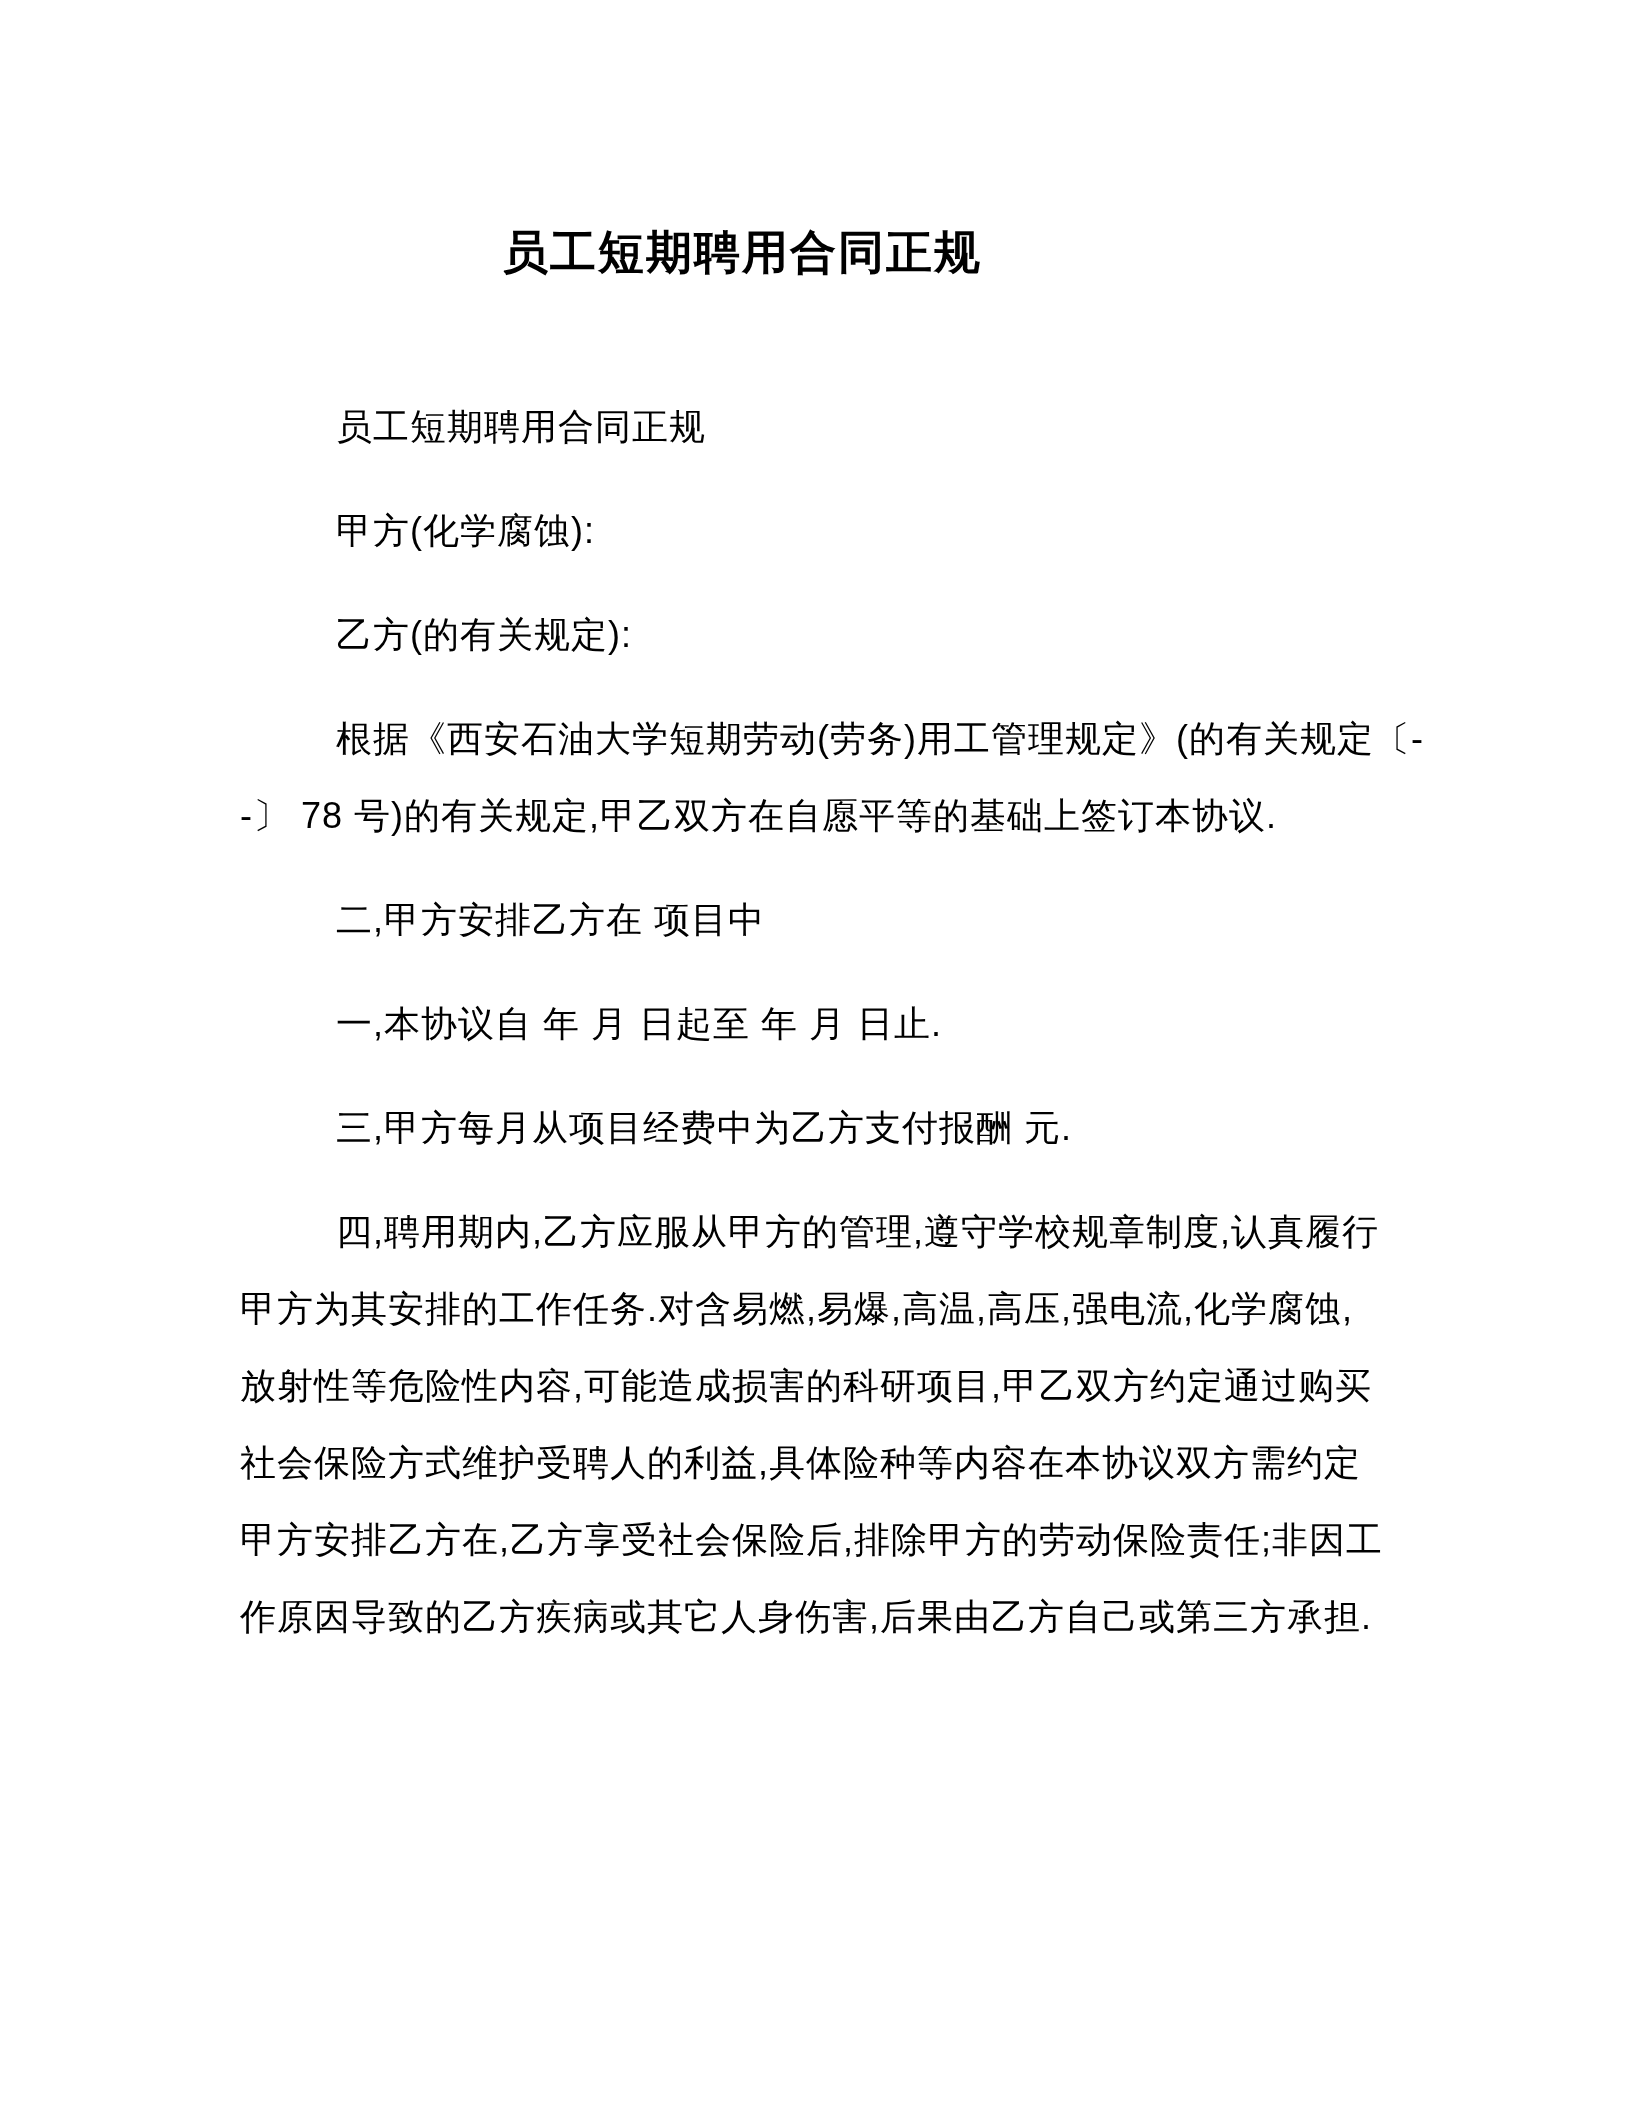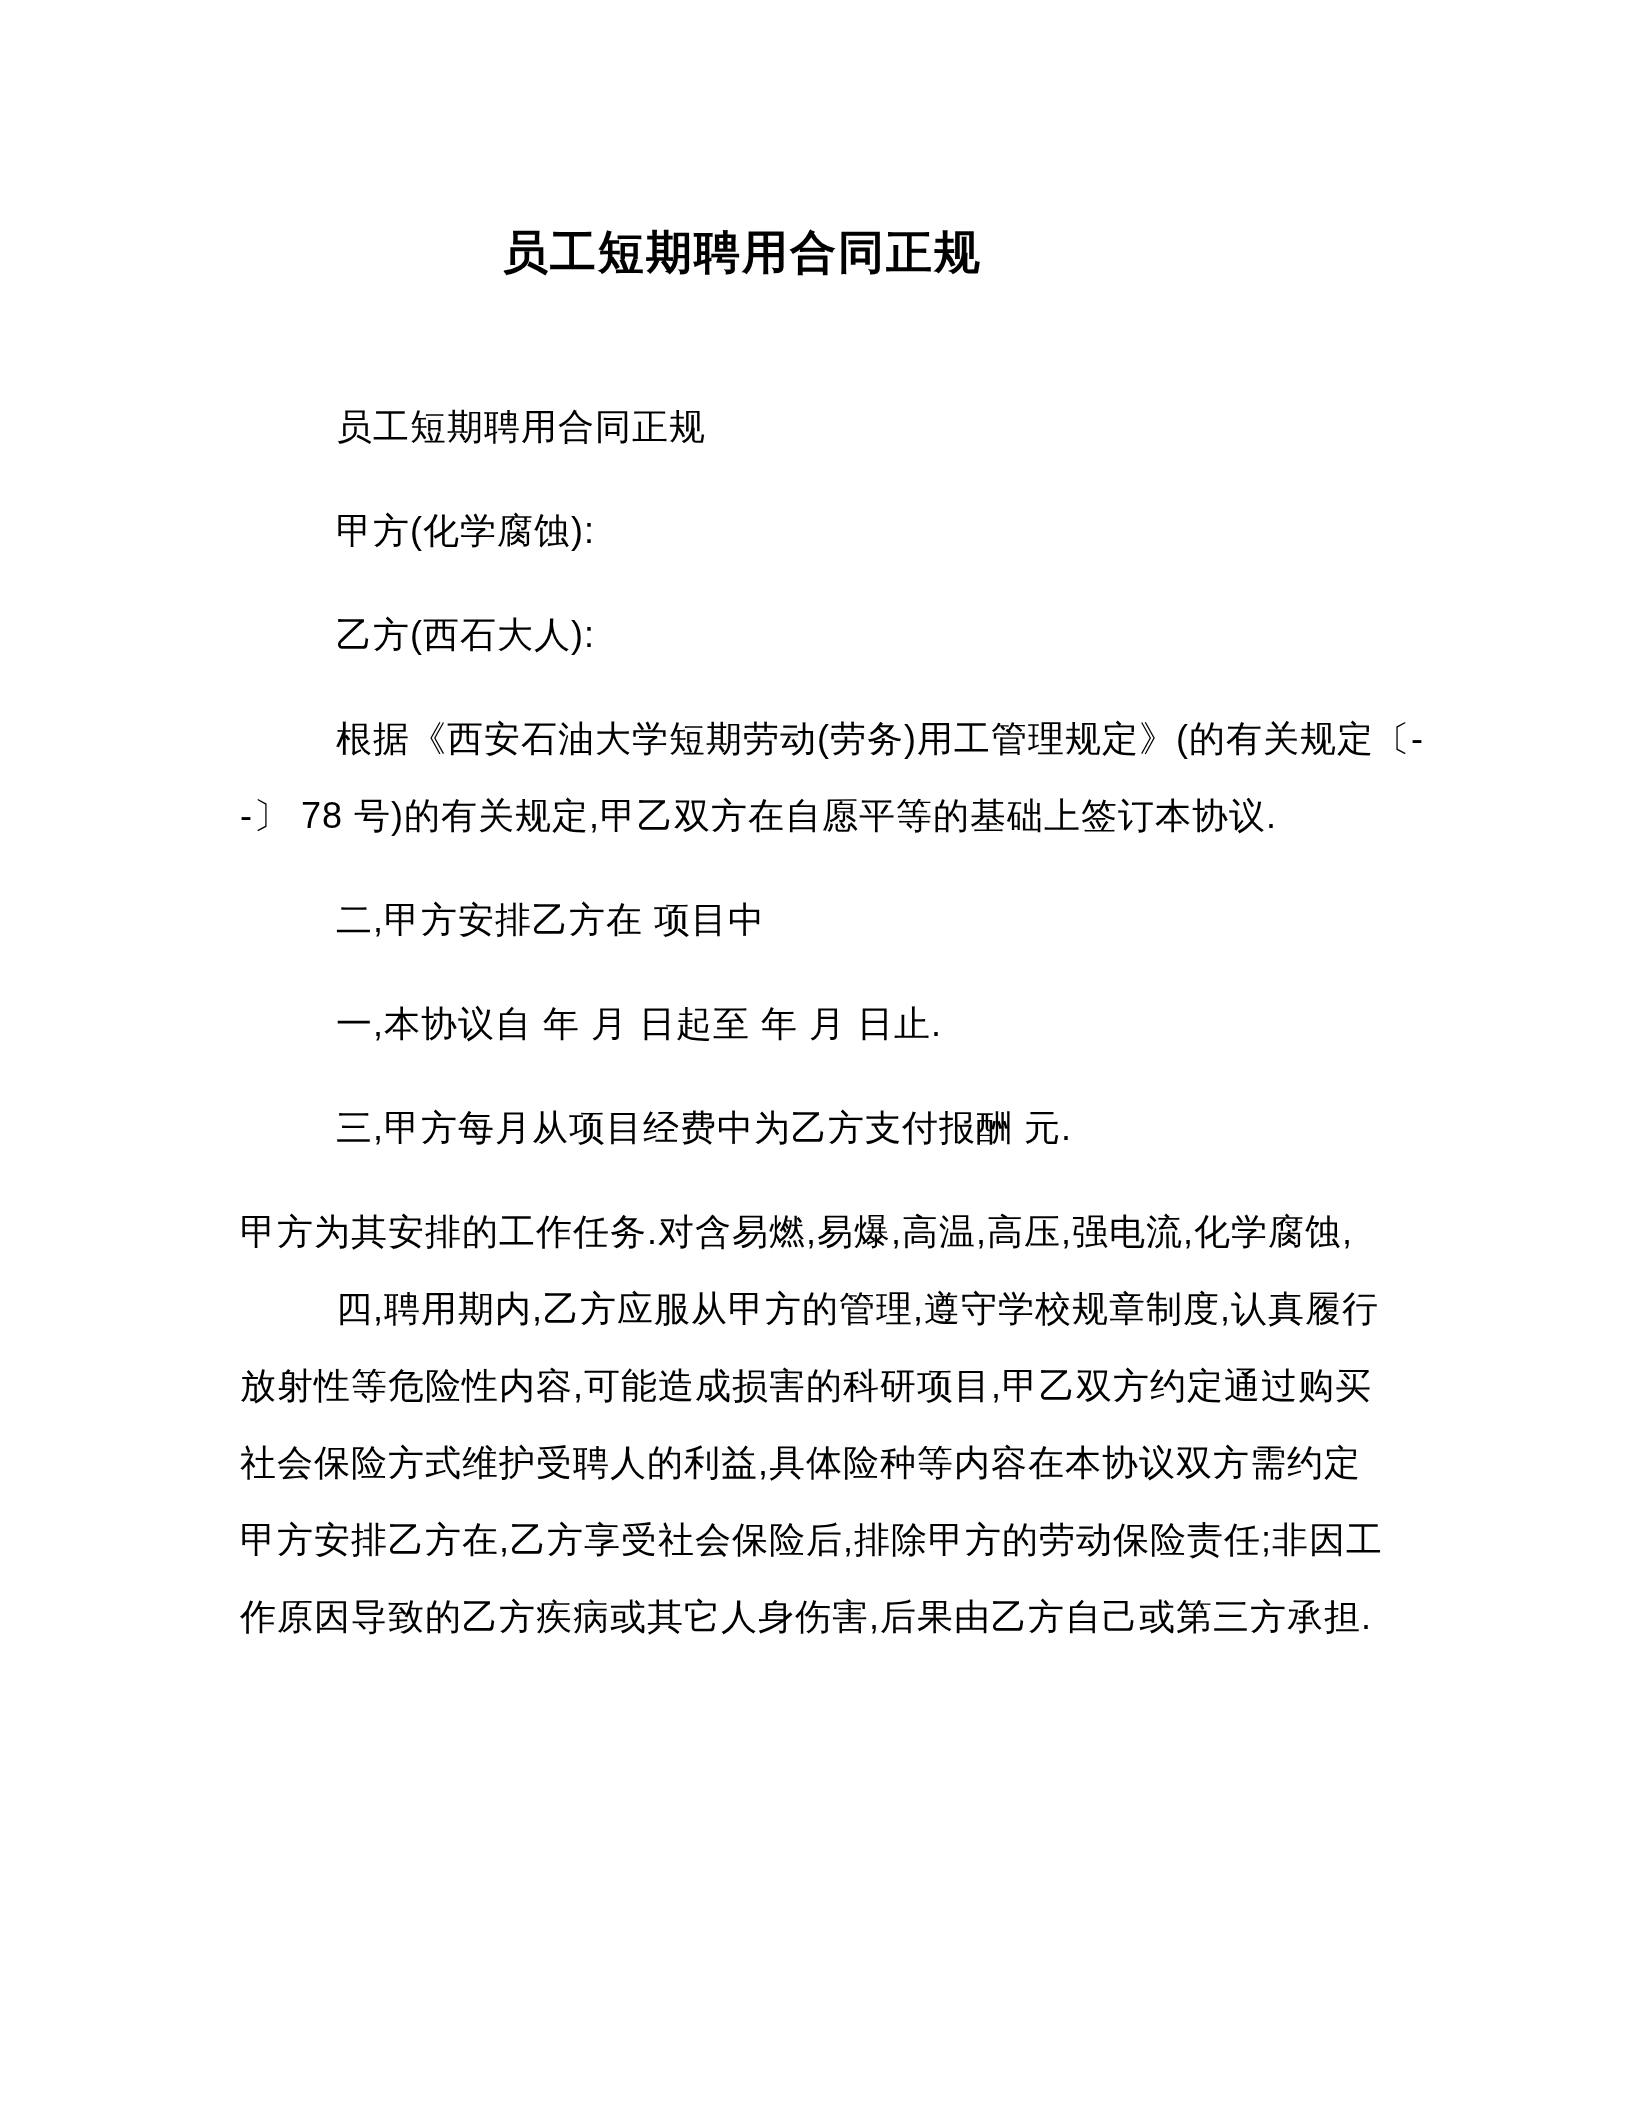--- a/index.html
+++ b/index.html
@@ -52,21 +52,21 @@
 
   <div class="para">
     <div class="line ind">员工短期聘用合同正规</div>
   </div>
 
   <div class="para">
     <div class="line ind">甲方(化学腐蚀):</div>
   </div>
 
   <div class="para">
-    <div class="line ind">乙方(西石大人):</div>
+    <div class="line ind">乙方(的有关规定):</div>
   </div>
 
   <div class="para">
     <div class="line ind">根据《西安石油大学短期劳动(劳务)用工管理规定》(的有关规定〔-</div>
     <div class="line">-〕 78 号)的有关规定,甲乙双方在自愿平等的基础上签订本协议.</div>
   </div>
 
   <div class="para">
     <div class="line ind">二,甲方安排乙方在 项目中</div>
   </div>
@@ -74,21 +74,21 @@
   <div class="para">
     <div class="line ind">一,本协议自 年 月 日起至 年 月 日止.</div>
   </div>
 
 
   <div class="para">
     <div class="line ind">三,甲方每月从项目经费中为乙方支付报酬 元.</div>
   </div>
 
   <div class="para">
+    <div class="line ind">四,聘用期内,乙方应服从甲方的管理,遵守学校规章制度,认真履行</div>
     <div class="line">甲方为其安排的工作任务.对含易燃,易爆,高温,高压,强电流,化学腐蚀,</div>
-    <div class="line ind">四,聘用期内,乙方应服从甲方的管理,遵守学校规章制度,认真履行</div>
     <div class="line">放射性等危险性内容,可能造成损害的科研项目,甲乙双方约定通过购买</div>
     <div class="line">社会保险方式维护受聘人的利益,具体险种等内容在本协议双方需约定</div>
     <div class="line">甲方安排乙方在,乙方享受社会保险后,排除甲方的劳动保险责任;非因工</div>
     <div class="line">作原因导致的乙方疾病或其它人身伤害,后果由乙方自己或第三方承担.</div>
   </div>
 
 </div>
 
 </body></html>

